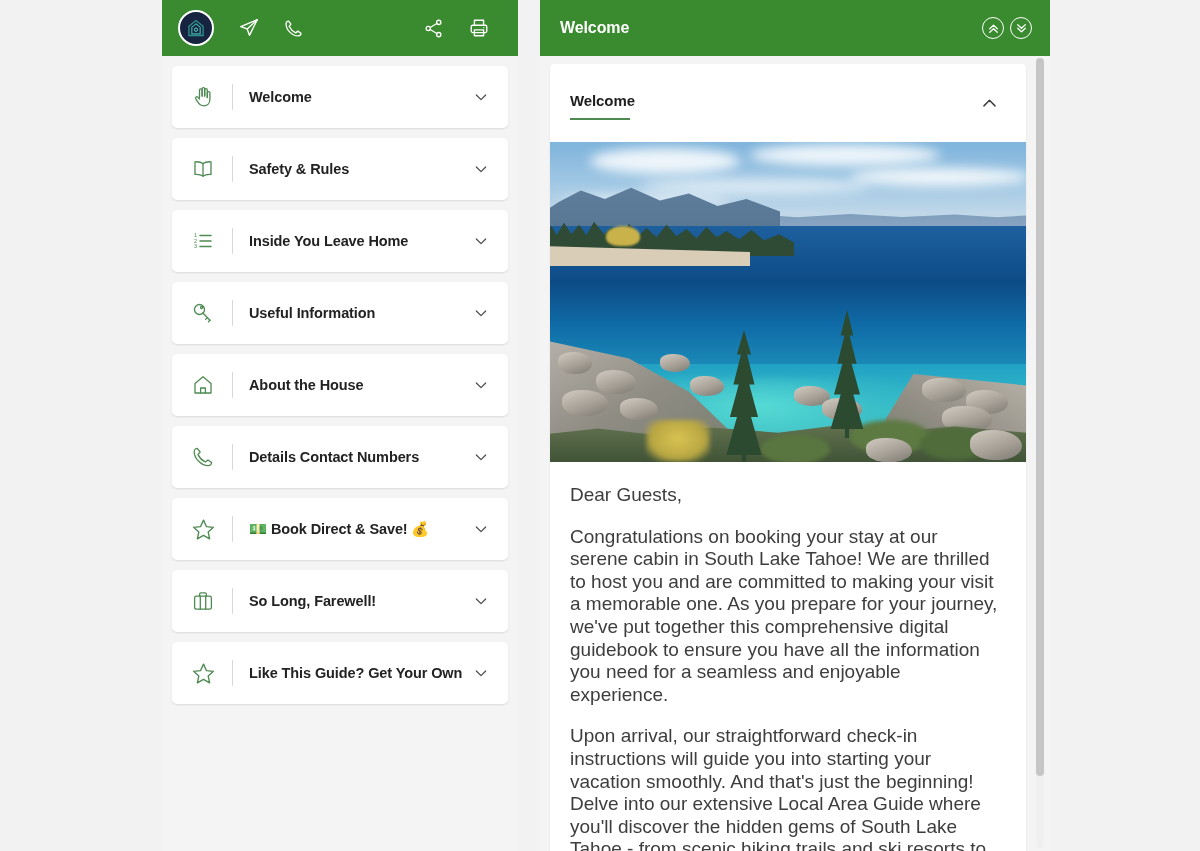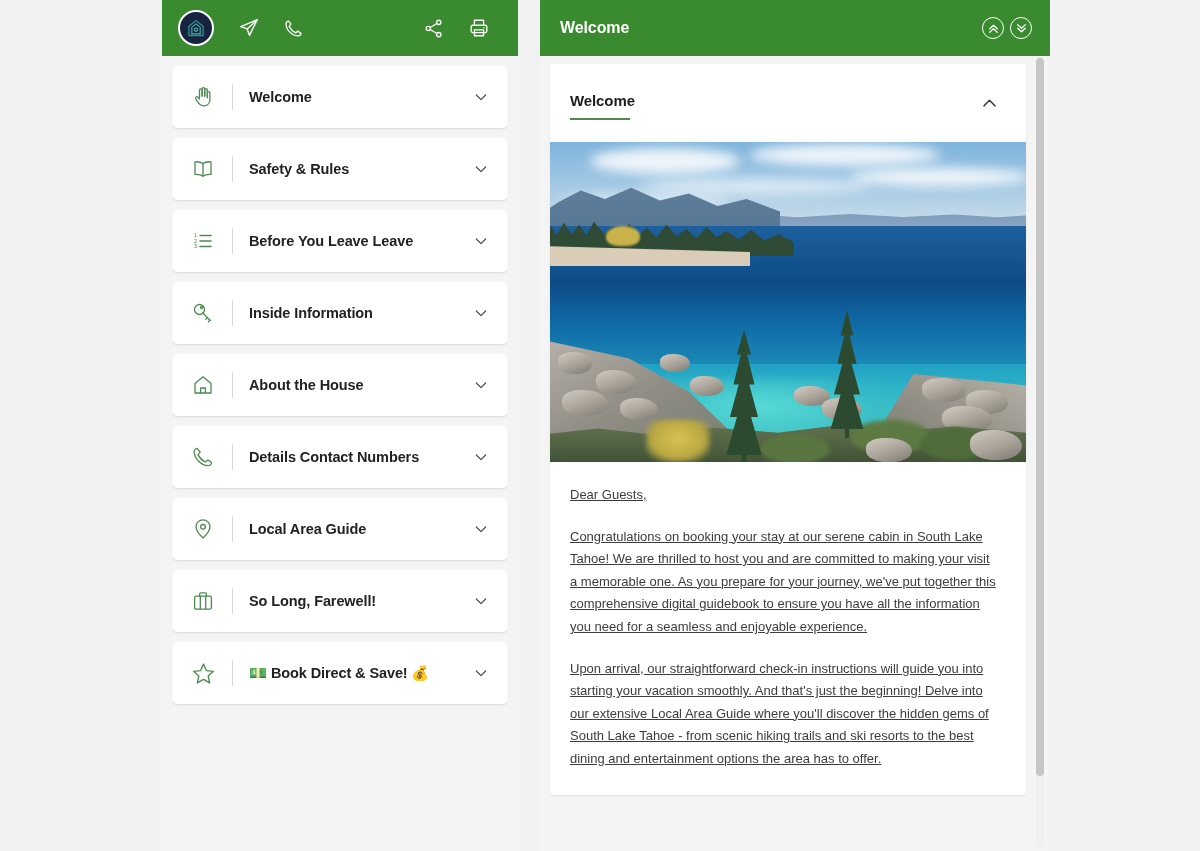--- a/index.html
+++ b/index.html
@@ -305,25 +305,24 @@
     left:96px; top:278px; width:64px; height:42px;
     background: radial-gradient(ellipse at 50% 45%, #d8c352 0%, #b8a642 60%, rgba(160,145,60,0) 85%);
     filter: blur(2px);
   }
 
   
   .article {
     padding: 22px 28px 24px 20px;
   }
   .article p {
-    font-size: 13px;
+    font-size: 19px;
     line-height: 22.6px;
     color: #3d3d3d;
     margin-bottom: 19px;
-    text-decoration: underline;
   }
   .article p:last-child { margin-bottom: 0; }
 
   
   .scrollbar-track {
     position: absolute;
     right: 6px;
     top: 58px;
     width: 8px;
     height: 790px;
@@ -435,40 +434,40 @@
             <svg width="24" height="24" viewBox="0 0 24 24" fill="none" stroke="currentColor" stroke-width="1.5" stroke-linecap="round">
               <path d="M9 6.5 H20"></path>
                 <path d="M9 12 H20"></path>
                 <path d="M9 17.5 H20"></path>
               <text x="3" y="8.2" font-size="5.5" fill="currentColor" stroke="none" font-family="Liberation Sans, sans-serif">1</text>
               <text x="3" y="13.7" font-size="5.5" fill="currentColor" stroke="none" font-family="Liberation Sans, sans-serif">2</text>
               <text x="3" y="19.2" font-size="5.5" fill="currentColor" stroke="none" font-family="Liberation Sans, sans-serif">3</text>
             </svg>
           </span>
           <span class="menu-divider"></span>
-          <span class="menu-label">Before You Leave Leave</span>
+          <span class="menu-label">Inside You Leave Home</span>
           <span class="chev">
             <svg width="16" height="16" viewBox="0 0 24 24" fill="none" stroke="currentColor" stroke-width="1.8" stroke-linecap="round" stroke-linejoin="round">
                 <path d="M5 9 L12 16 L19 9"></path>
               </svg>
           </span>
         </div>
 
         <div class="menu-card">
           <span class="menu-icon">
             <svg width="24" height="24" viewBox="0 0 24 24" fill="none" stroke="currentColor" stroke-width="1.3" stroke-linecap="round" stroke-linejoin="round">
               <circle cx="8.5" cy="8.5" r="5"></circle>
               <circle cx="10.6" cy="6.4" r="1.1"></circle>
               <path d="M11.8 12 L19 19.2"></path>
               <path d="M16.4 16.6 L14.6 18.4"></path>
               <path d="M19 19.2 L17.4 20.8"></path>
             </svg>
           </span>
           <span class="menu-divider"></span>
-          <span class="menu-label">Inside Information</span>
+          <span class="menu-label">Useful Information</span>
           <span class="chev">
             <svg width="16" height="16" viewBox="0 0 24 24" fill="none" stroke="currentColor" stroke-width="1.8" stroke-linecap="round" stroke-linejoin="round">
                 <path d="M5 9 L12 16 L19 9"></path>
               </svg>
           </span>
         </div>
 
         <div class="menu-card">
           <span class="menu-icon">
             <svg width="24" height="24" viewBox="0 0 24 24" fill="none" stroke="currentColor" stroke-width="1.3" stroke-linecap="round" stroke-linejoin="round">
@@ -494,29 +493,29 @@
           </span>
           <span class="menu-divider"></span>
           <span class="menu-label">Details Contact Numbers</span>
           <span class="chev">
             <svg width="16" height="16" viewBox="0 0 24 24" fill="none" stroke="currentColor" stroke-width="1.8" stroke-linecap="round" stroke-linejoin="round">
                 <path d="M5 9 L12 16 L19 9"></path>
               </svg>
           </span>
         </div>
 
-        <div class="menu-card">
-          <span class="menu-icon">
-            <svg width="24" height="24" viewBox="0 0 24 24" fill="none" stroke="currentColor" stroke-width="1.3" stroke-linecap="round" stroke-linejoin="round">
-              <path d="M12 21 C12 21 19 14.6 19 9.8 A7 7 0 0 0 5 9.8 C5 14.6 12 21 12 21 Z"></path>
-              <circle cx="12" cy="9.8" r="2.3"></circle>
-            </svg>
-          </span>
-          <span class="menu-divider"></span>
-          <span class="menu-label">Local Area Guide</span>
+
+        <div class="menu-card">
+          <span class="menu-icon">
+            <svg width="25" height="25" viewBox="0 0 24 24" fill="none" stroke="currentColor" stroke-width="1.3" stroke-linejoin="round">
+              <path d="M12 3 L14.8 9.2 L21.5 9.9 L16.5 14.4 L17.9 21 L12 17.6 L6.1 21 L7.5 14.4 L2.5 9.9 L9.2 9.2 Z"></path>
+            </svg>
+          </span>
+          <span class="menu-divider"></span>
+          <span class="menu-label">💵 Book Direct &amp; Save! 💰</span>
           <span class="chev">
             <svg width="16" height="16" viewBox="0 0 24 24" fill="none" stroke="currentColor" stroke-width="1.8" stroke-linecap="round" stroke-linejoin="round">
                 <path d="M5 9 L12 16 L19 9"></path>
               </svg>
           </span>
         </div>
 
         <div class="menu-card">
           <span class="menu-icon">
             <svg width="24" height="24" viewBox="0 0 24 24" fill="none" stroke="currentColor" stroke-width="1.3" stroke-linecap="round" stroke-linejoin="round">
@@ -535,28 +534,27 @@
           </span>
         </div>
 
         <div class="menu-card">
           <span class="menu-icon">
             <svg width="25" height="25" viewBox="0 0 24 24" fill="none" stroke="currentColor" stroke-width="1.3" stroke-linejoin="round">
               <path d="M12 3 L14.8 9.2 L21.5 9.9 L16.5 14.4 L17.9 21 L12 17.6 L6.1 21 L7.5 14.4 L2.5 9.9 L9.2 9.2 Z"></path>
             </svg>
           </span>
           <span class="menu-divider"></span>
-          <span class="menu-label">💵 Book Direct &amp; Save! 💰</span>
-          <span class="chev">
-            <svg width="16" height="16" viewBox="0 0 24 24" fill="none" stroke="currentColor" stroke-width="1.8" stroke-linecap="round" stroke-linejoin="round">
-                <path d="M5 9 L12 16 L19 9"></path>
-              </svg>
-          </span>
-        </div>
-
+          <span class="menu-label">Like This Guide? Get Your Own</span>
+          <span class="chev">
+            <svg width="16" height="16" viewBox="0 0 24 24" fill="none" stroke="currentColor" stroke-width="1.8" stroke-linecap="round" stroke-linejoin="round">
+                <path d="M5 9 L12 16 L19 9"></path>
+              </svg>
+          </span>
+        </div>
 
       </div>
     </div>
 
     <div class="right-col">
 
       <div class="right-header">
         <span class="right-title">Welcome</span>
         <span class="circ-btn">
           <svg width="13" height="13" viewBox="0 0 24 24" fill="none" stroke="currentColor" stroke-width="2.3" stroke-linecap="round" stroke-linejoin="round">

